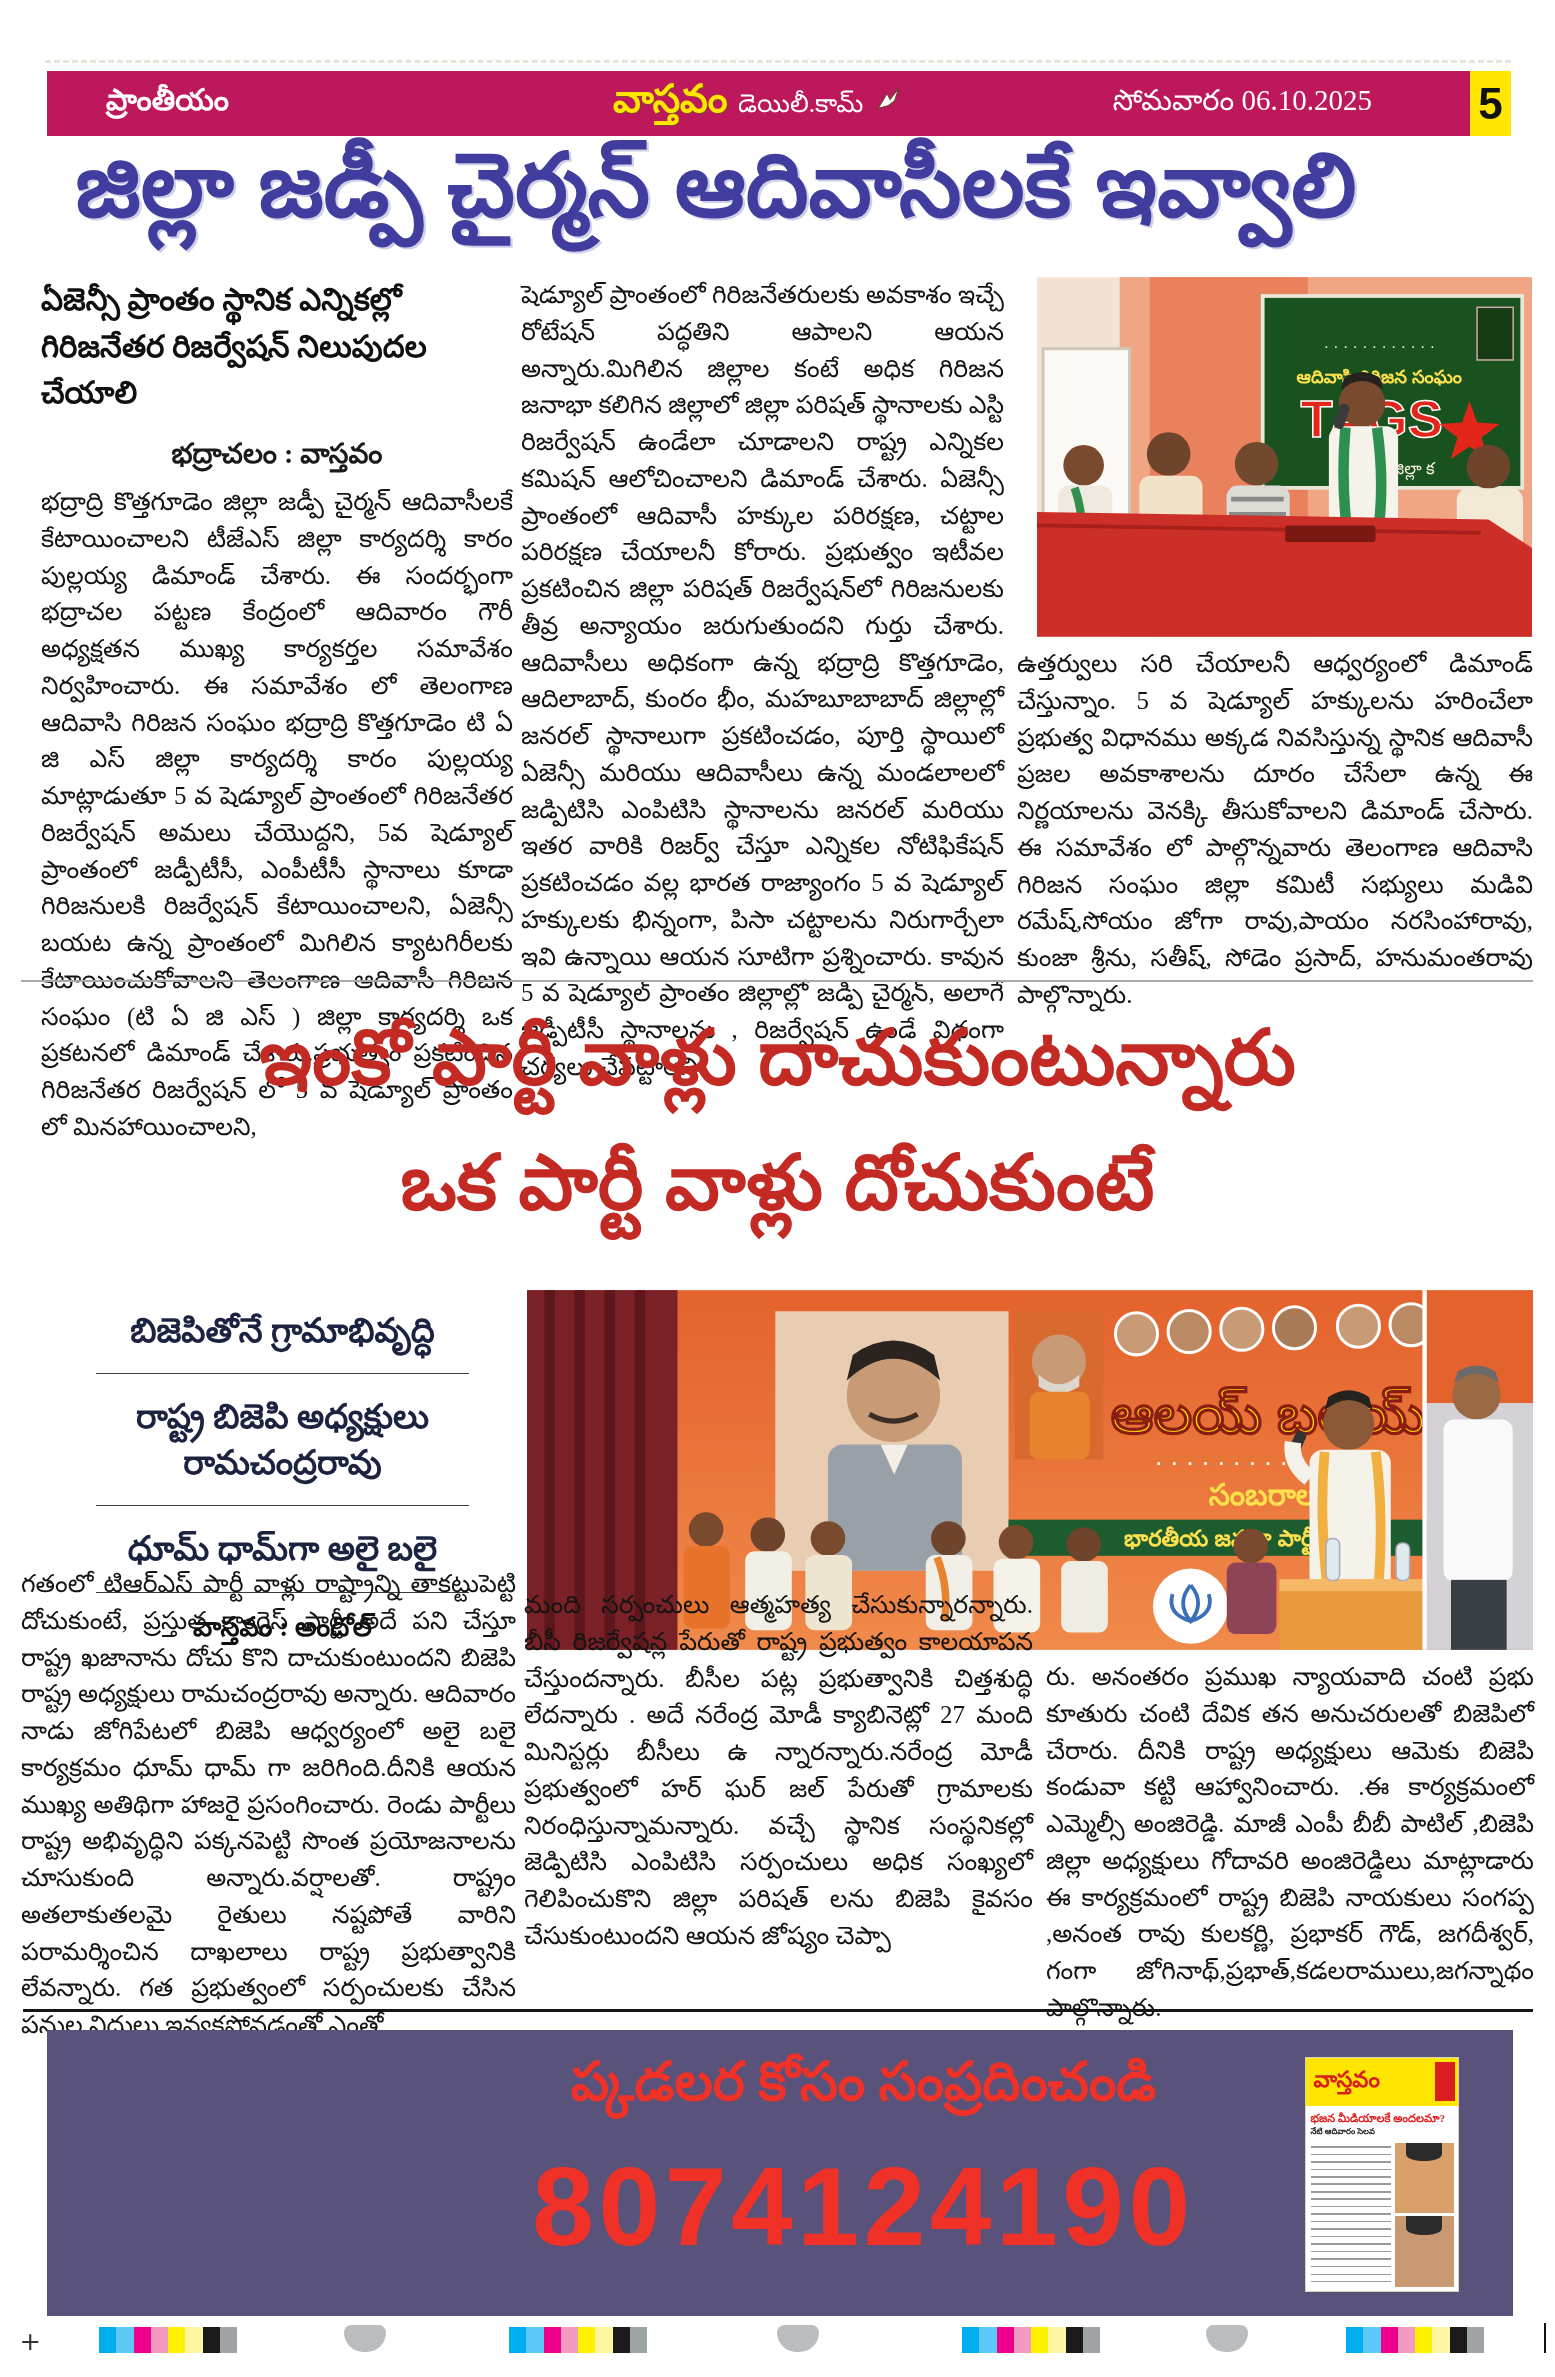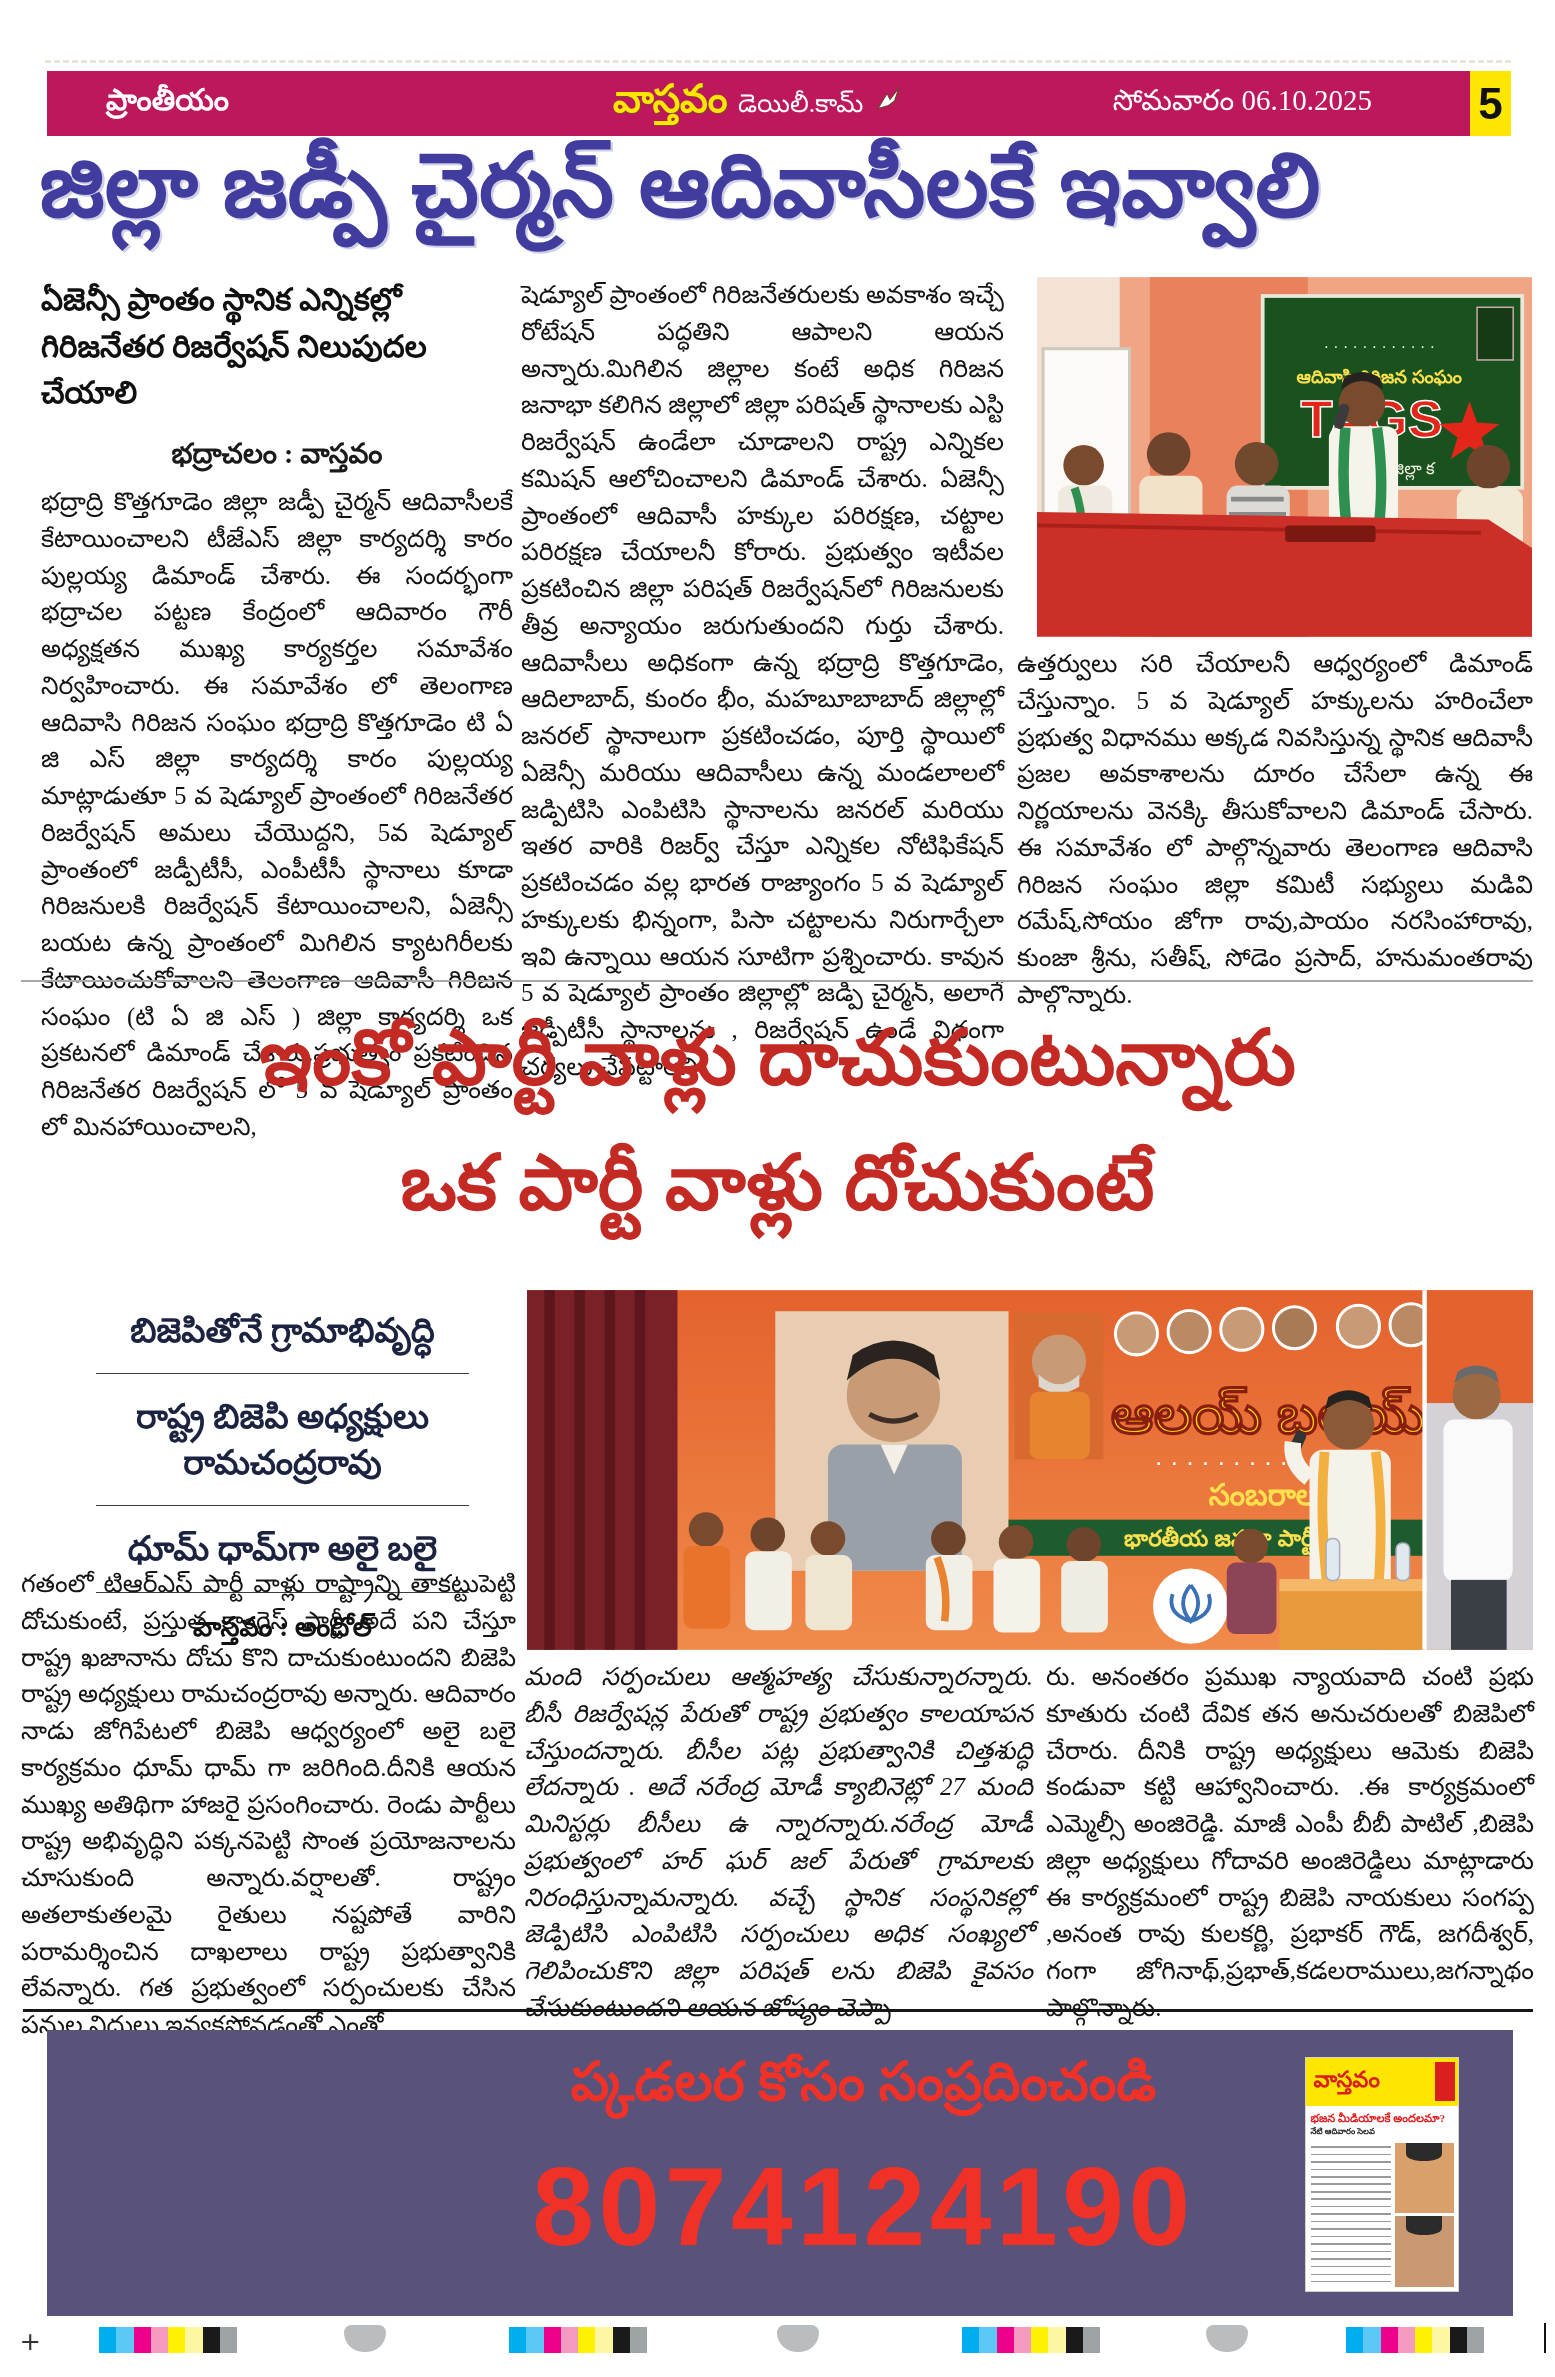--- a/index.html
+++ b/index.html
@@ -15,39 +15,39 @@
   .hdr .mast .m1{color:#ffe600;font-size:39px;font-weight:bold;text-shadow:0.8px 0.8px 0 #7a4f28;}
   .hdr .mast .m2{color:#fff;font-size:25.6px;}
   .hdr .date{position:absolute;right:98px;color:#fff;font-size:29px;margin-left:36px;}
   .pgnum{position:absolute;left:1470px;top:71px;width:41px;height:65px;background:#ffe600;color:#111;
          font-size:44px;font-weight:bold;display:flex;align-items:center;justify-content:center;
          font-family:"Liberation Sans",sans-serif;}
   .birdicon{width:30px;height:25.6px;}
   
   .headline1{position:absolute;left:0;top:134px;width:1360px;text-align:center;color:#403d9e;
              font-size:89px;font-weight:bold;font-family:"Liberation Sans","DejaVu Sans",sans-serif;
-             text-shadow:2.3px 2.3px 0 #cfcfe8;}
+             text-shadow:2.3px 2.3px 0 #cfcfe8;padding-left:36px;}
   
   .a1col1{position:absolute;left:41px;top:277px;width:472px;}
   .a1sub{font-size:31px;font-weight:bold;text-align:left;line-height:1.5;color:#101010;}
   .a1date{font-size:28px;font-weight:bold;text-align:center;margin:21px 0 7.5px 0;}
   .bodytext{font-size:25px;line-height:1.47;text-align:justify;color:#141414;}
   .a1col2{position:absolute;left:521px;top:277px;width:483px;}
   .a1col3{position:absolute;left:1017px;top:646px;width:516px;}
   .photo1{position:absolute;left:1037px;top:277px;width:495px;height:360px;overflow:hidden;}
   .divider1{position:absolute;left:21px;top:980px;width:1512px;height:1.5px;background:#a9a9a9;}
   
   .headline2{position:absolute;left:0;top:995px;width:1555px;text-align:center;color:#c32a24;
              font-size:77px;font-weight:bold;font-family:"Liberation Sans","DejaVu Sans",sans-serif;line-height:1.62;}
   .a2left{position:absolute;left:44px;top:1308px;width:477px;text-align:center;}
   .a2sub{font-size:34px;font-weight:bold;color:#1c2340;line-height:1.35;}
   .a2left hr{border:none;border-top:1.5px solid #3c3c3c;width:78%;margin:19.6px auto;}
   .a2date{font-size:27px;font-weight:bold;color:#101010;margin-top:19.6px;}
   .a2col1{position:absolute;left:21px;top:1566px;width:495px;}
-  .a2col2{position:absolute;left:524px;top:1659px;width:509px;font-style:italic;}
+  .a2col2{position:absolute;left:524px;top:1587px;width:509px;}
   .a2col3{position:absolute;left:1046px;top:1659px;width:488px;}
   .photo2{position:absolute;left:527px;top:1290px;width:1006px;height:360px;overflow:hidden;}
   
   .adrule{position:absolute;left:22.6px;top:2009px;width:1510px;height:3px;background:#161616;}
   .ad{position:absolute;left:47px;top:2030px;width:1466px;height:286px;background:#59527a;}
   .adleft{position:absolute;left:41px;top:0;width:354px;height:100%;display:flex;flex-direction:column;
           justify-content:center;gap:25.6px;text-align:center;color:#fff;font-size:38px;font-weight:bold;}
   .adcontact{position:absolute;left:384px;top:21px;width:865px;text-align:center;color:#f03128;
              font-size:54px;font-weight:bold;}
   .adphone{position:absolute;left:384px;top:113px;width:865px;text-align:center;color:#f03128;

